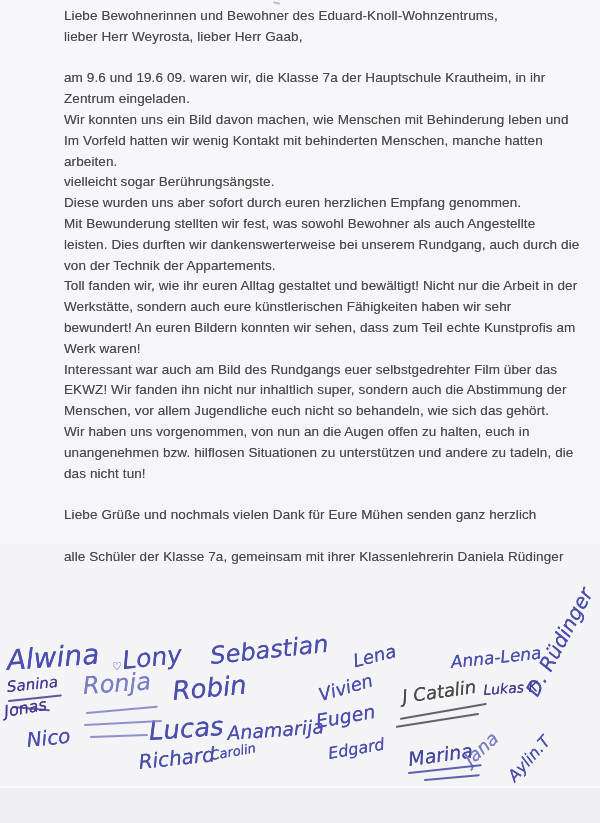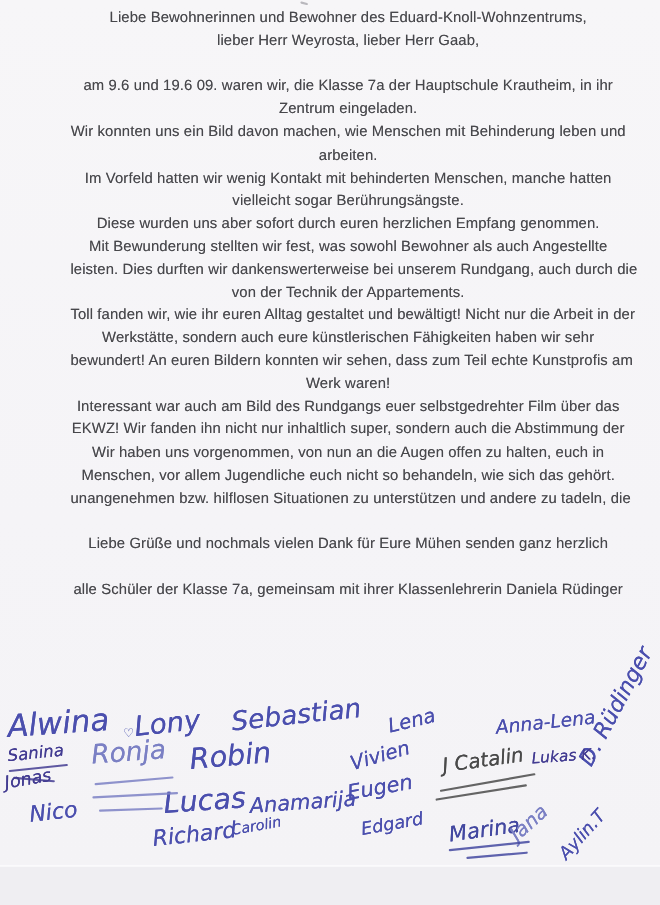--- a/index.html
+++ b/index.html
@@ -3,21 +3,21 @@
 <meta charset="utf-8">
 <style>
   html,body{margin:0;padding:0;background:#e9e8ec;}
   .scan{position:relative;width:600px;height:823px;overflow:hidden;
         font-family:"Liberation Sans",sans-serif;background:#efeef2;}
   .paper{position:absolute;left:0;top:0;width:600px;height:786px;
          background:linear-gradient(180deg,#f7f6f8 0%,#f5f4f7 60%,#f4f3f6 100%);}
   .letter-text{position:absolute;left:64px;top:6px;width:505px;
          font-size:13.5px;color:#47474b;letter-spacing:0.1px;}
   .line{height:20.8px;line-height:20.8px;white-space:pre;
-        text-shadow:0 0 0.6px rgba(70,70,75,0.55);text-align:center;}
+        text-shadow:0 0 0.6px rgba(70,70,75,0.55);}
   .signatures{position:absolute;left:0;top:0;width:600px;height:823px;}
   .sig{position:absolute;font-family:"DejaVu Sans",sans-serif;font-style:italic;
        white-space:pre;line-height:1.2;transform-origin:left bottom;
        text-shadow:0 0 0.5px currentColor;}
   .flourish{position:absolute;height:2px;border-radius:2px;
        transform-origin:left center;opacity:0.85;}
   .scan-bottom{position:absolute;left:0;top:786px;width:600px;height:37px;
        background:#efeef2;border-top:2px solid #fbfafc;}
   .speck{position:absolute;left:273px;top:2px;width:7px;height:2px;
        background:#b9b8bd;transform:rotate(14deg);border-radius:1px;}
@@ -28,36 +28,37 @@
 <div class="scan">
   <div class="paper">
     <div class="speck"></div>
     <div class="letter-text">
         <div class="line">Liebe Bewohnerinnen und Bewohner des Eduard-Knoll-Wohnzentrums,</div>
         <div class="line">lieber Herr Weyrosta, lieber Herr Gaab,</div>
         <div class="line"></div>
         <div class="line">am 9.6 und 19.6 09. waren wir, die Klasse 7a der Hauptschule Krautheim, in ihr</div>
         <div class="line">Zentrum eingeladen.</div>
         <div class="line">Wir konnten uns ein Bild davon machen, wie Menschen mit Behinderung leben und</div>
+        <div class="line">Im Vorfeld hatten wir wenig Kontakt mit behinderten Menschen, manche hatten</div>
         <div class="line">arbeiten.</div>
-        <div class="line">Im Vorfeld hatten wir wenig Kontakt mit behinderten Menschen, manche hatten</div>
         <div class="line">vielleicht sogar Berührungsängste.</div>
         <div class="line">Diese wurden uns aber sofort durch euren herzlichen Empfang genommen.</div>
         <div class="line">Mit Bewunderung stellten wir fest, was sowohl Bewohner als auch Angestellte</div>
         <div class="line">leisten. Dies durften wir dankenswerterweise bei unserem Rundgang, auch durch die</div>
         <div class="line">von der Technik der Appartements.</div>
         <div class="line">Toll fanden wir, wie ihr euren Alltag gestaltet und bewältigt! Nicht nur die Arbeit in der</div>
         <div class="line">Werkstätte, sondern auch eure künstlerischen Fähigkeiten haben wir sehr</div>
         <div class="line">bewundert! An euren Bildern konnten wir sehen, dass zum Teil echte Kunstprofis am</div>
         <div class="line">Werk waren!</div>
         <div class="line">Interessant war auch am Bild des Rundgangs euer selbstgedrehter Film über das</div>
         <div class="line">EKWZ! Wir fanden ihn nicht nur inhaltlich super, sondern auch die Abstimmung der</div>
+        <div class="line">Menschen, vor allem Jugendliche euch nicht so behandeln, wie sich das gehört.</div>
         <div class="line">Wir haben uns vorgenommen, von nun an die Augen offen zu halten, euch in</div>
-        <div class="line">Menschen, vor allem Jugendliche euch nicht so behandeln, wie sich das gehört.</div>
         <div class="line">unangenehmen bzw. hilflosen Situationen zu unterstützen und andere zu tadeln, die</div>
+        <div class="line">das nicht tun!</div>
         <div class="line"></div>
         <div class="line">Liebe Grüße und nochmals vielen Dank für Eure Mühen senden ganz herzlich</div>
         <div class="line"></div>
         <div class="line">alle Schüler der Klasse 7a, gemeinsam mit ihrer Klassenlehrerin Daniela Rüdinger</div>
       </div>
     <div class="signatures">
         <span class="sig" style="left: 8px; top: 644px; font-size: 28px; color: rgb(75, 79, 174); transform: rotate(-4deg);">Alwina</span>
         <span class="sig" style="left: 124px; top: 646px; font-size: 25px; color: rgb(75, 79, 174); transform: rotate(-6deg);">Lony</span>
         <span class="sig" style="left: 212px; top: 642px; font-size: 24px; color: rgb(75, 79, 174); transform: rotate(-6deg);">Sebastian</span>
         <span class="sig" style="left: 356px; top: 650px; font-size: 18px; color: rgb(75, 79, 174); transform: rotate(-14deg);">Lena</span>

